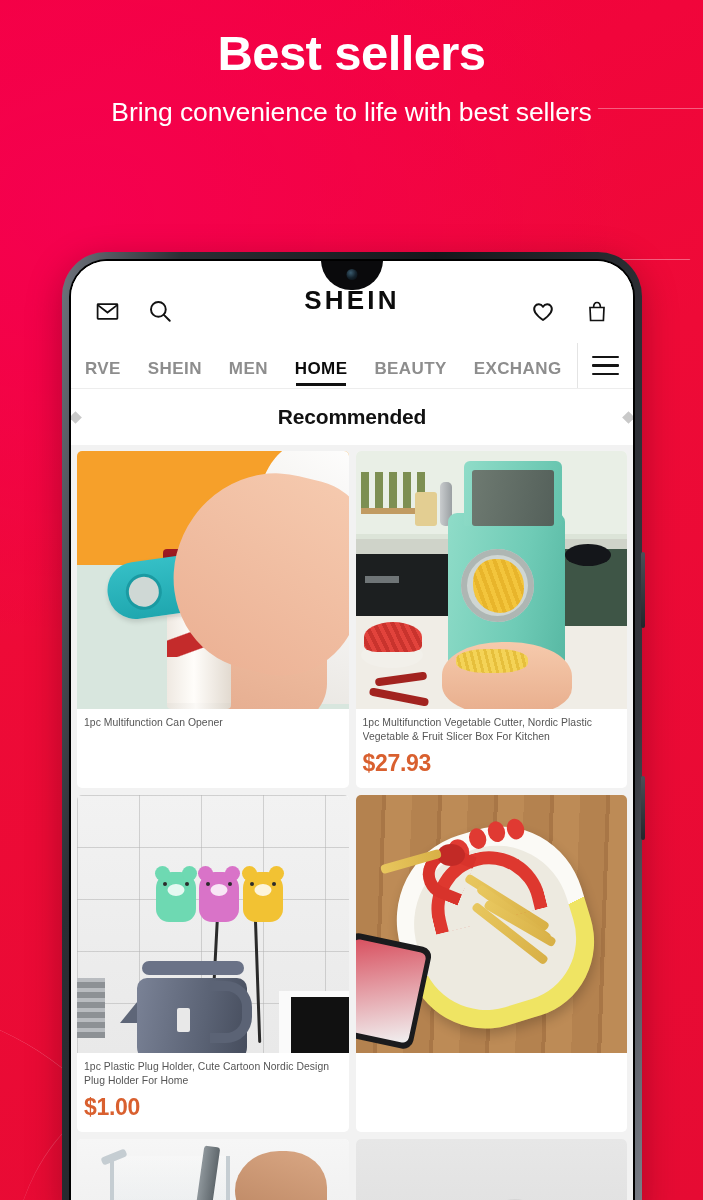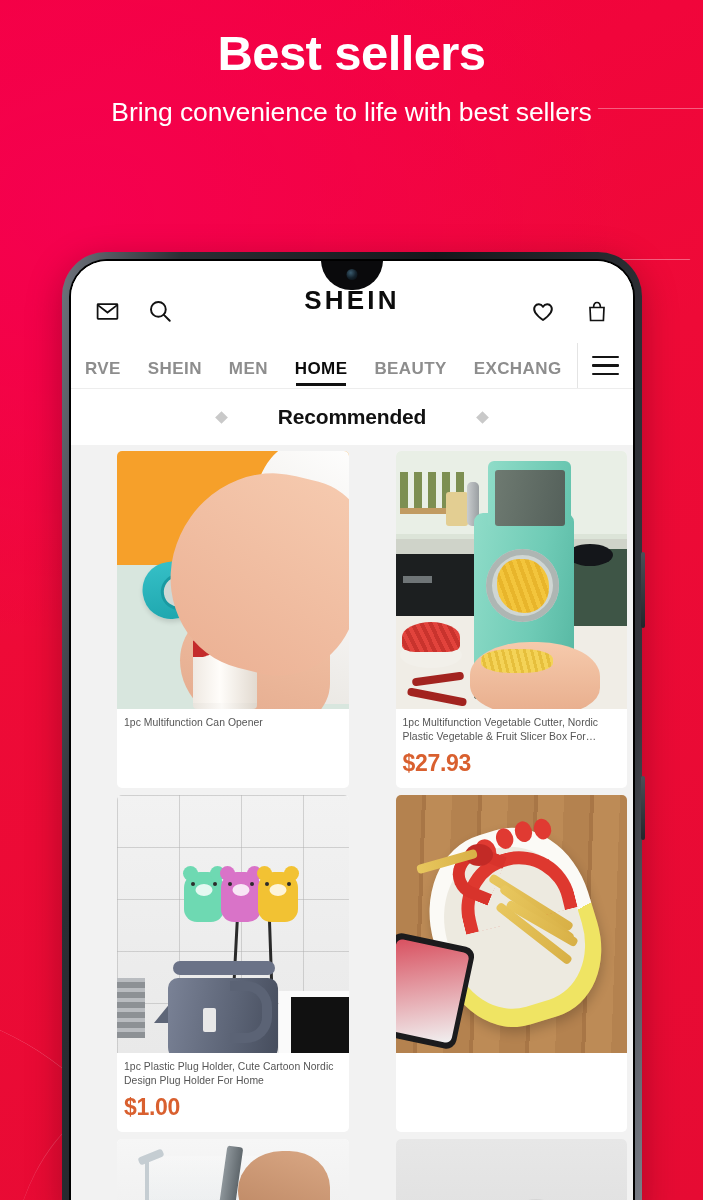--- a/index.html
+++ b/index.html
@@ -120,30 +120,30 @@
   .nav-menu {
     width:56px; min-width:56px; display:flex; flex-direction:column;
     justify-content:center; align-items:center; gap:6px;
     padding-bottom:12px; border-left:1px solid #e4e4e4; align-self:stretch;
     padding-top:12px;
   }
   .nav-menu span { display:block; width:27px; height:2.6px; background:#141414; border-radius:1px; }
 
   
   .rec {
-    height:56px; display:flex; align-items:center; justify-content:center;
+    height:56px; display:flex; align-items:center; justify-content:space-between;
     gap:52px; background:#fff;
   }
   .rec-title { font-size:21px; font-weight:bold; color:#111; letter-spacing:-.2px; }
   .diamond { width:9px; height:9px; background:#c9c9c9; transform:rotate(45deg); }
 
   
   .grid-wrap { background:#f2f2f2; padding:6px 6px 0 6px; height:calc(100% - 184px); overflow:hidden; }
   .grid { display:grid; grid-template-columns:1fr 1fr; gap:7px; }
-  .card { background:#fff; border-radius:5px; overflow:hidden;margin-left:40px; }
+  .card { background:#fff; border-radius:5px; overflow:hidden; }
   .card-img { width:100%; height:258px; position:relative; overflow:hidden; background:#eee; }
   .card-body { padding:7px 7px 11px 7px; }
   .card-title {
     font-size:10.4px; color:#555; line-height:1.3; letter-spacing:.05px;
     display:-webkit-box; -webkit-line-clamp:2; -webkit-box-orient:vertical; overflow:hidden;
     min-height:27px;
   }
   .card-price { font-size:23px; font-weight:bold; color:#D9602F; margin-top:7px; letter-spacing:-.3px; }
   .card.partial .card-img { height:120px; }
 

